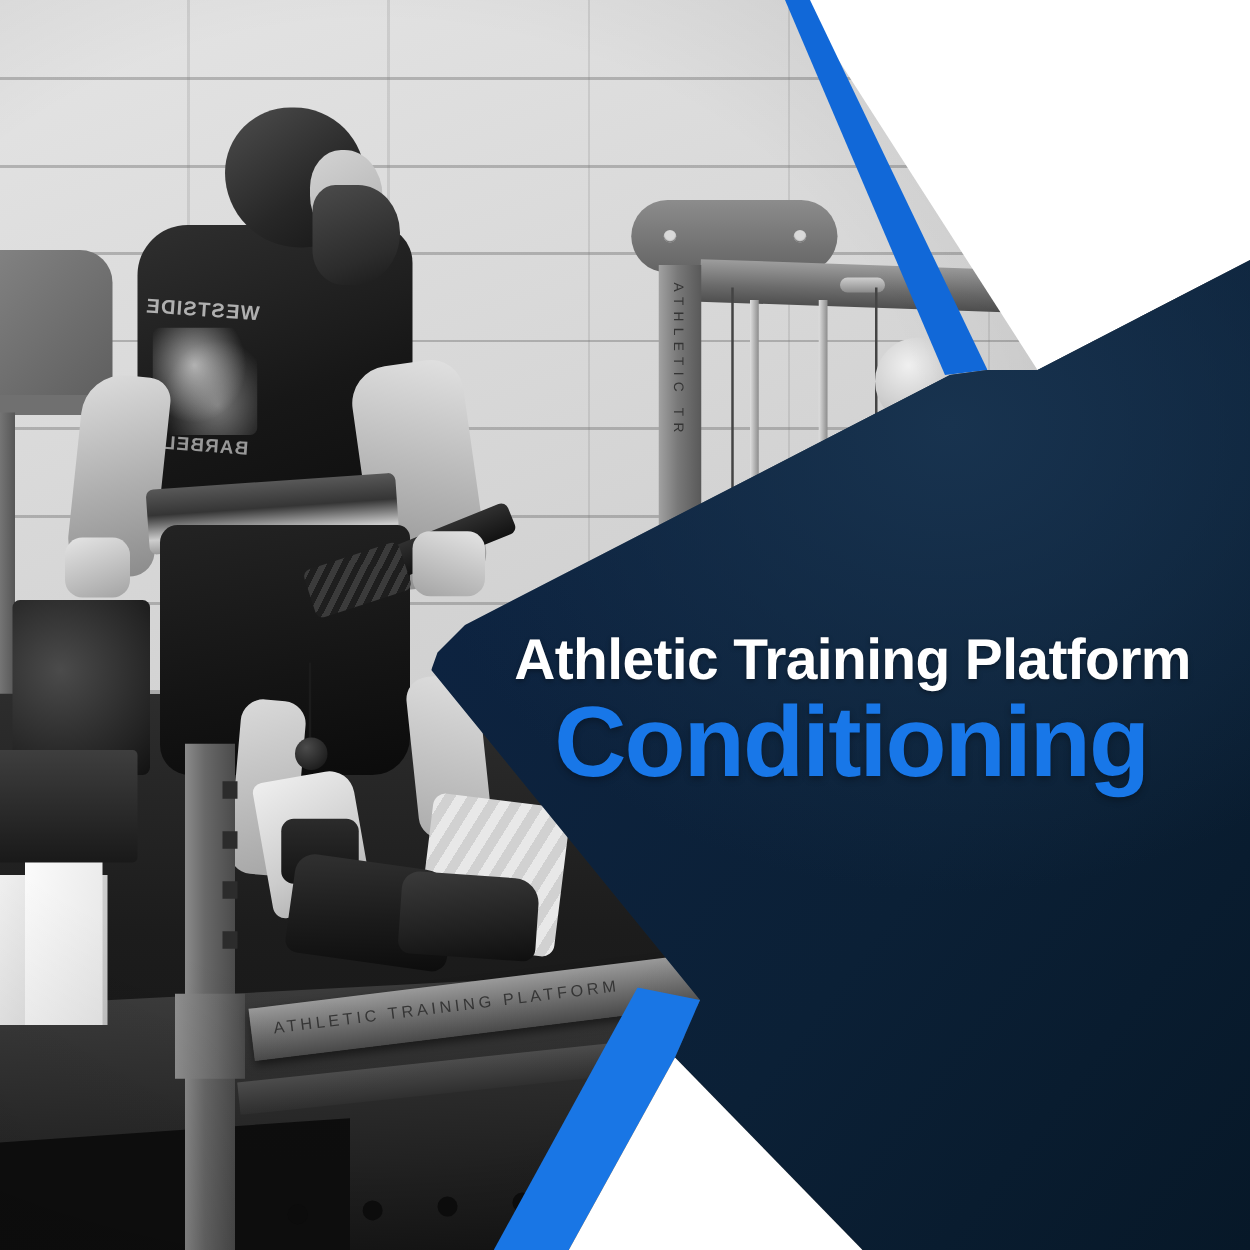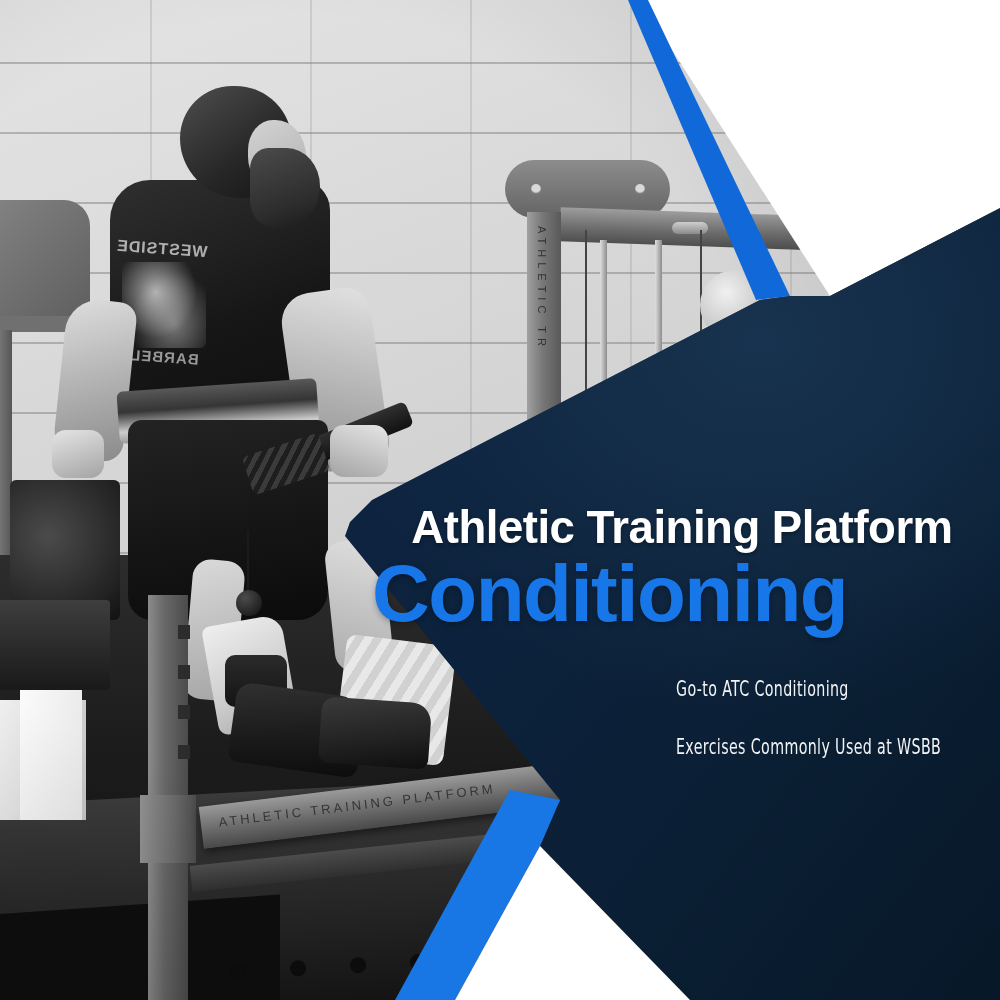--- a/index.html
+++ b/index.html
@@ -510,21 +510,21 @@
     position: absolute;
     left: 372px;
     top: 552px;
     width: 618px;
     font-family: "Liberation Sans Narrow", "Liberation Sans", sans-serif;
     font-weight: bold;
     font-size: 80px;
     line-height: 84px;
     letter-spacing: -1.5px;
     color: #1877e8;
-    text-align: left;
+    text-align: center;
     white-space: nowrap;
     text-shadow: 0 2px 6px rgba(0,0,0,.3);
   }
   .bullets {
     position: absolute;
     left: 676px;
     top: 676px;
     width: 300px;
   }
   .bullet {
@@ -628,19 +628,15 @@
     <div class="white-wedge-top"></div>
     <div class="blue-stripe-top"></div>
     <div class="navy-panel"></div>
     <div class="blue-wedge-bottom"></div>
     <div class="white-triangle-bottom"></div>
   </div>
 
   <div class="text-layer">
     <div class="headline">Athletic Training Platform</div>
     <div class="subhead">Conditioning</div>
-    <div class="bullets">
-      <div class="bullet">Go-to ATC Conditioning</div>
-      <div class="bullet">Exercises Commonly Used at WSBB</div>
-    </div>
   </div>
 
 </div>
 
 </body></html>

